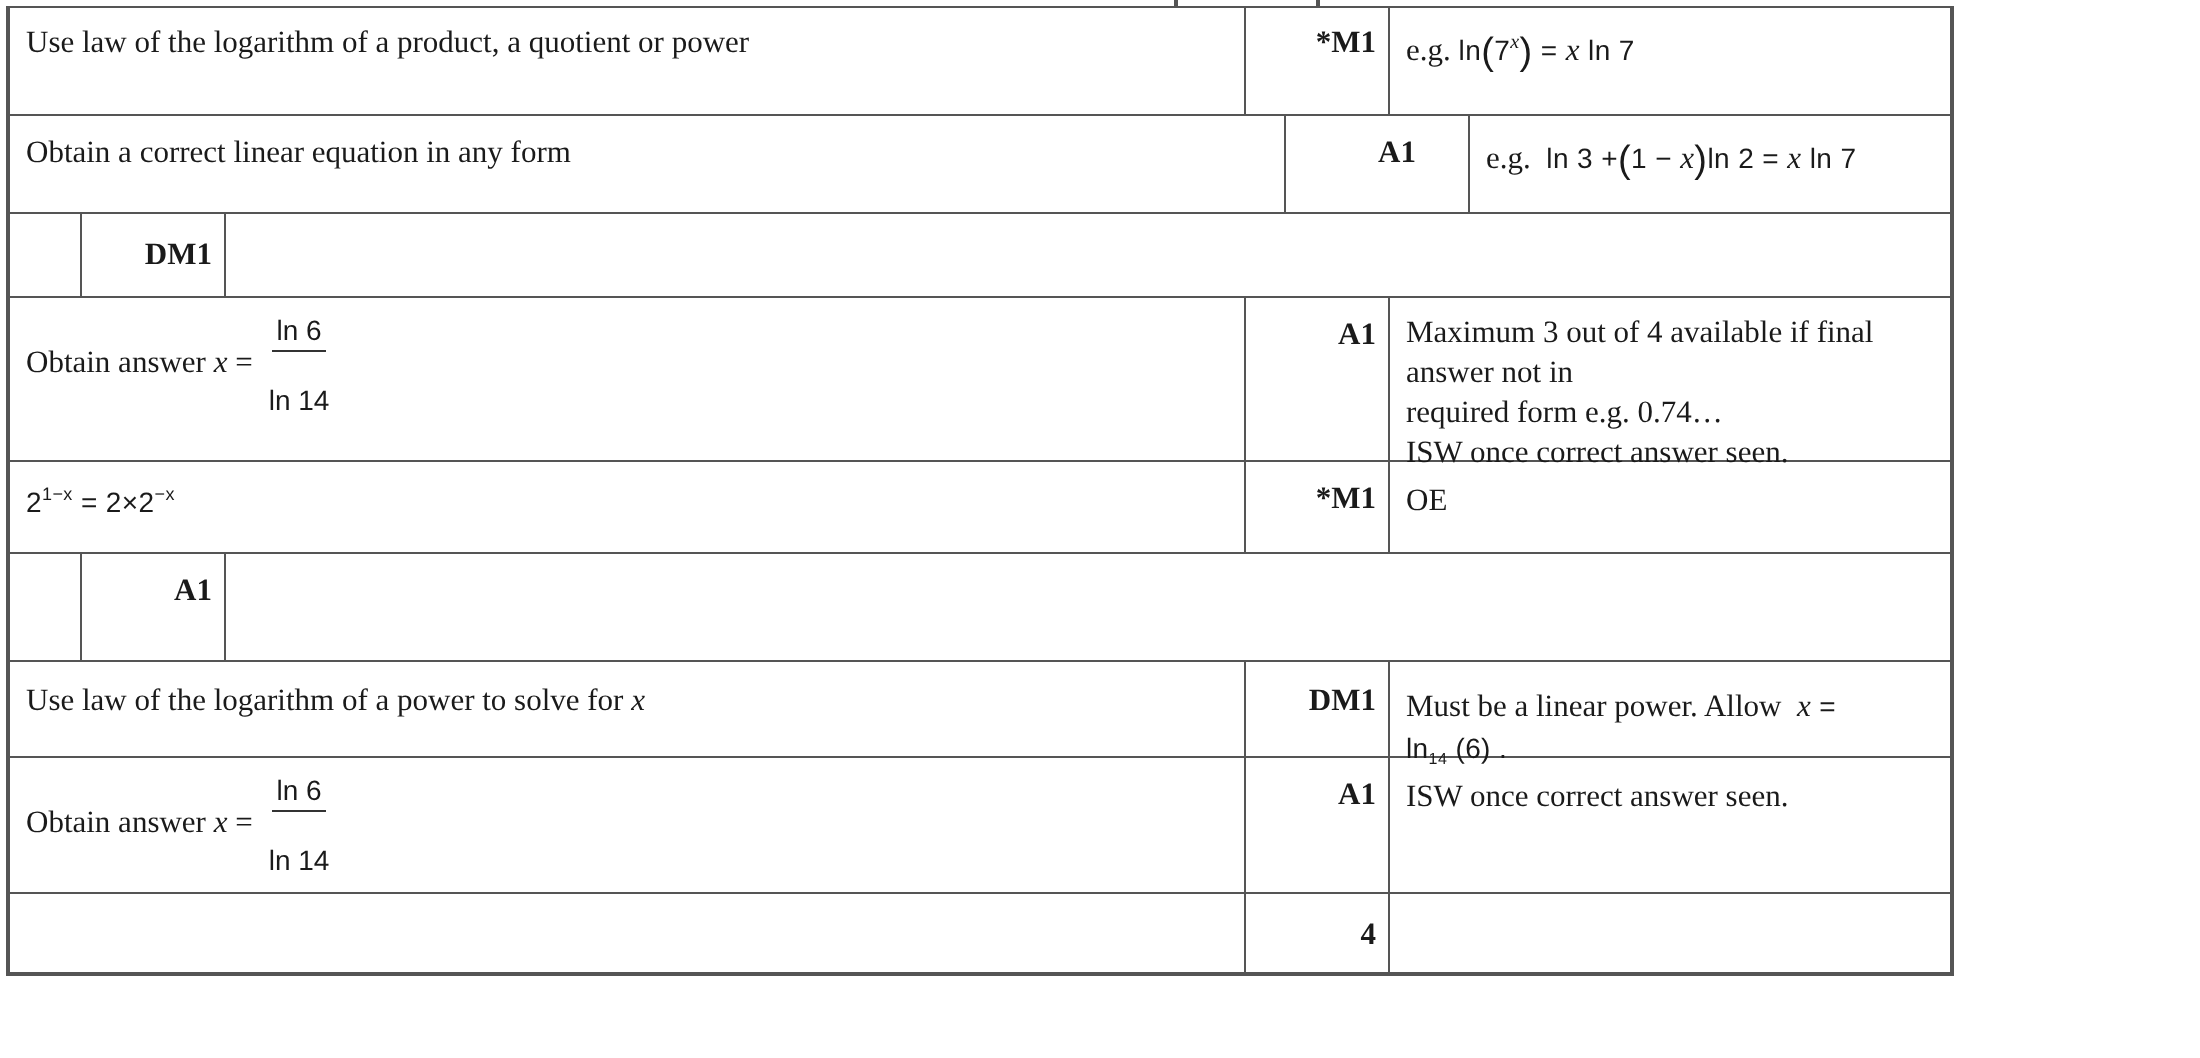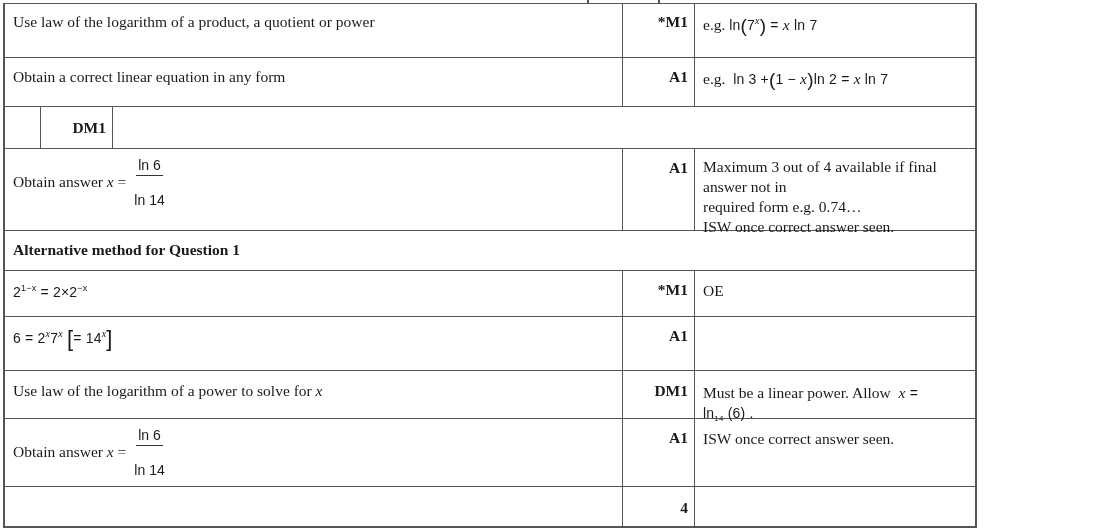--- a/index.html
+++ b/index.html
@@ -131,21 +131,21 @@
           <span class="math">
             <span>ln</span><span class="paren">(</span><span>7</span><sup><span class="v">x</span></sup><span class="paren">)</span>
             <span>=</span>
             <span class="v">x</span>
             <span>ln 7</span>
           </span>
         </span>
       </div>
     </div>
 
-    <div class="row" style="height:49px;">
+    <div class="row" style="height:49px;gap:20px;">
       <div class="cell c-answer" style="padding-top:10px;">
         <span>Obtain a correct linear equation in any form</span>
       </div>
       <div class="cell c-mark" style="padding-top:10px;">
         <span>A1</span>
       </div>
       <div class="cell c-guide" style="padding-top:11px;">
         <span>
           <span>e.g.</span>&nbsp;
           <span class="math">
@@ -179,45 +179,37 @@
       <div class="cell c-mark" style="padding-top:10px;">
         <span>A1</span>
       </div>
       <div class="cell c-guide" style="padding-top:8px;">
         <div>Maximum 3 out of 4 available if final answer not in</div>
         <div>required form e.g. 0.74…</div>
         <div>ISW once correct answer seen.</div>
       </div>
     </div>
 
-    <div class="row" style="height:40px;">
-      <div class="cell full" style="padding-top:10px;">Alternative method for Question 1</div>
-    </div>
 
     <div class="row" style="height:46px;">
       <div class="cell c-answer" style="padding-top:12px;">
         <span class="math">
           <span>2</span><sup>1−x</sup>
           <span>= 2×2</span><sup>−x</sup>
         </span>
       </div>
       <div class="cell c-mark" style="padding-top:10px;">
         <span>*M1</span>
       </div>
       <div class="cell c-guide" style="padding-top:10px;">
         <span>OE</span>
       </div>
     </div>
 
     <div class="row" style="height:54px;">
-      <div class="cell c-answer" style="padding-top:12px;">
-        <span class="math">
-          <span>6 = 2</span><sup><span class="v">x</span></sup><span>7</span><sup><span class="v">x</span></sup>&nbsp;<span class="bracket">[</span><span>= 14</span><sup><span class="v">x</span></sup><span class="bracket">]</span>
-        </span>
-      </div>
       <div class="cell c-mark" style="padding-top:10px;">
         <span>A1</span>
       </div>
       <div class="cell c-guide">
         <span></span>
       </div>
     </div>
 
     <div class="row" style="height:48px;">
       <div class="cell c-answer" style="padding-top:11px;">

